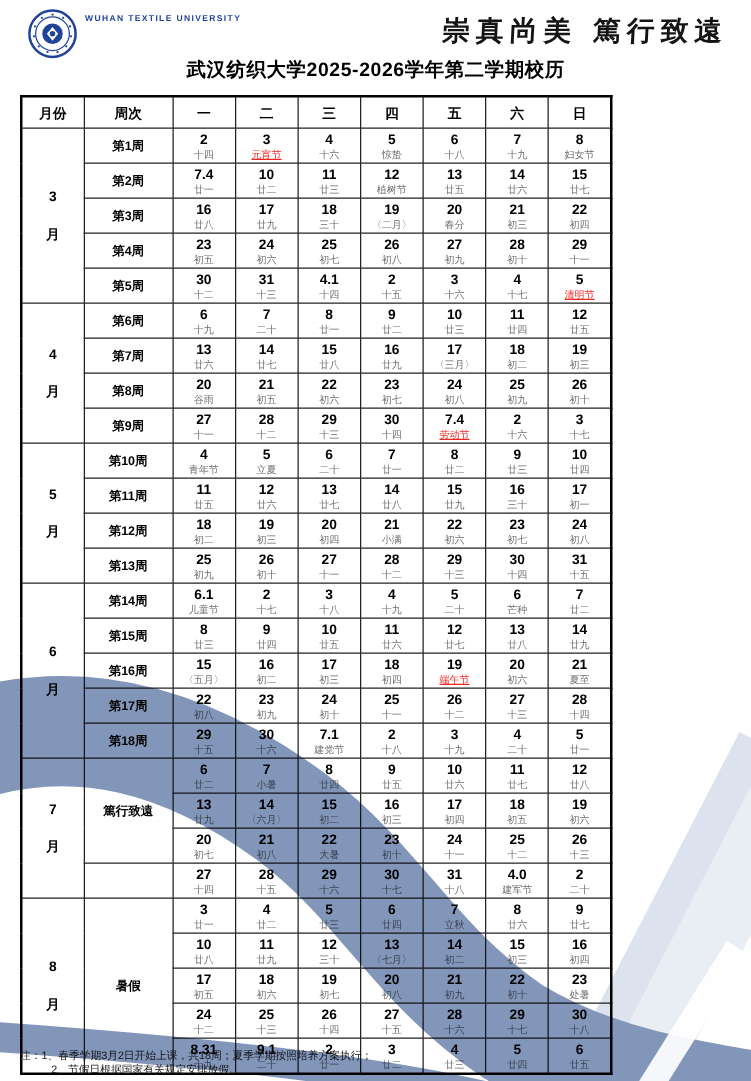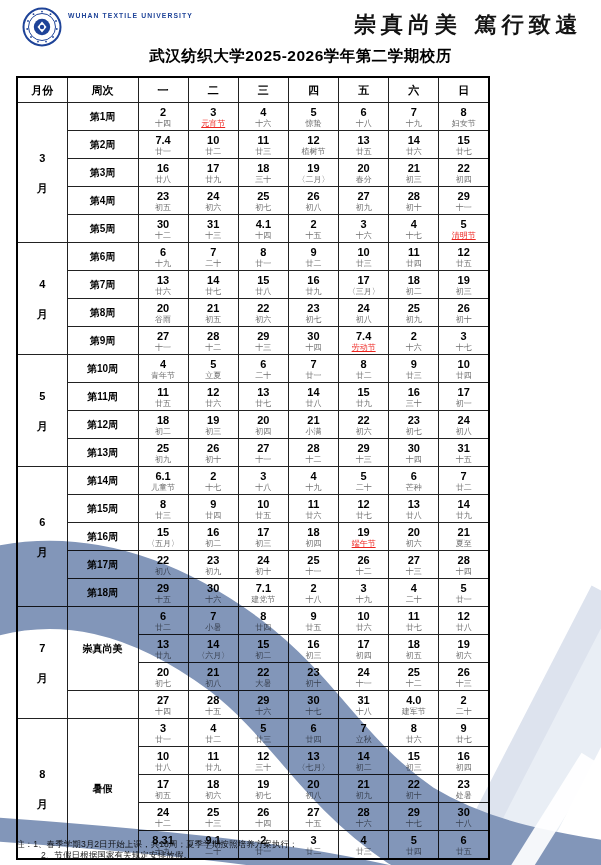--- a/index.html
+++ b/index.html
@@ -653,21 +653,21 @@
             <div class="num">4</div>
             <div class="sub">二十</div>
           </td>
           <td class="day-cell">
             <div class="num">5</div>
             <div class="sub">廿一</div>
           </td>
         </tr>
         <tr>
           <td class="month-cell" rowspan="4">7<br>月</td>
-          <td class="week-cell" rowspan="3">崇真尚美</td>
+          <td class="week-cell" rowspan="3">篤行致遠</td>
           <td class="day-cell">
             <div class="num">6</div>
             <div class="sub">廿二</div>
           </td>
           <td class="day-cell">
             <div class="num">7</div>
             <div class="sub">小暑</div>
           </td>
           <td class="day-cell">
             <div class="num">8</div>

